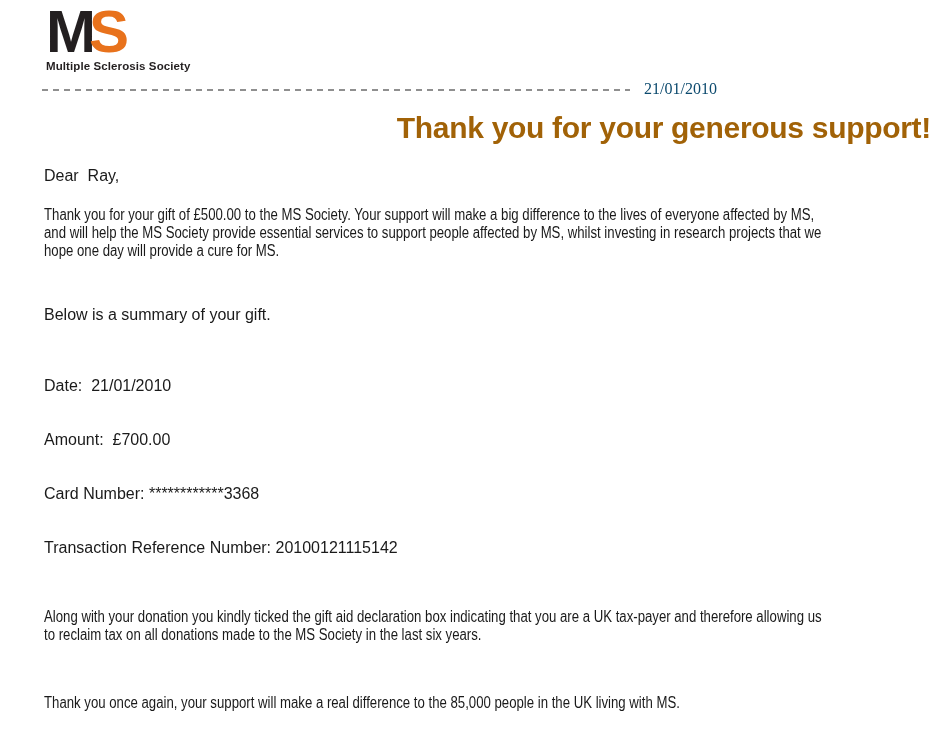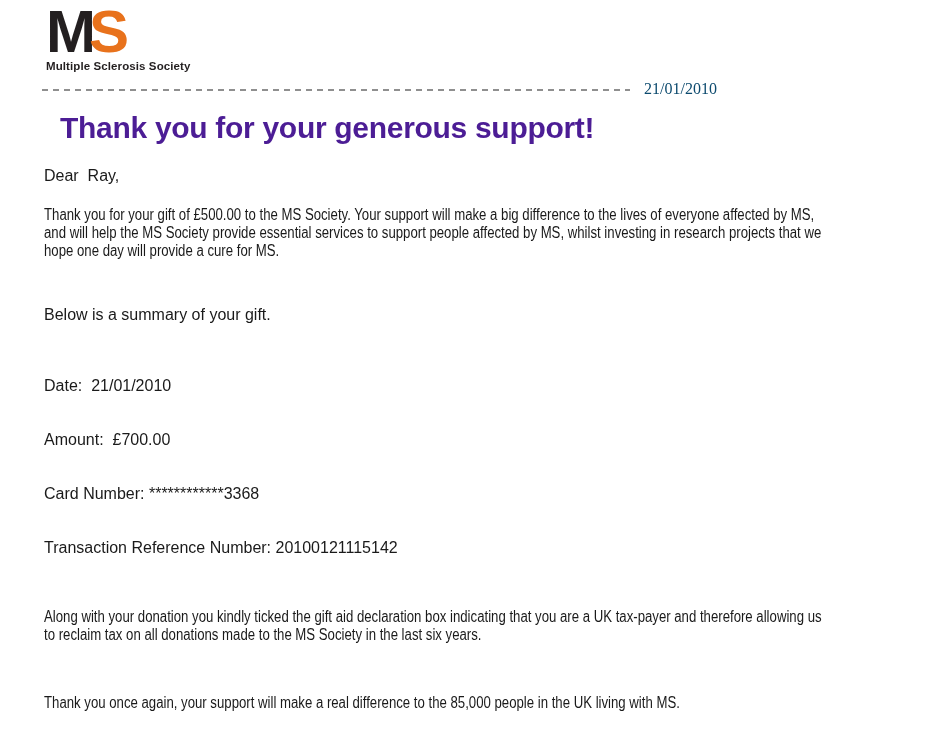--- a/index.html
+++ b/index.html
@@ -40,21 +40,22 @@
     color: #0c4a6e;
     position: relative; top: -1px;
   }
   
   .headline {
     margin: 14px 0 0 28px;
     font-size: 30px;
     line-height: 30px;
     font-weight: bold;
     letter-spacing: -0.3px;
-    color: #4c1d95;
+    color: #a16207;
+    text-align: right;
   }
   
   .txt { font-size: 16px; line-height: 18px; white-space: pre-wrap; }
   .salutation { margin: 24px 16px 0 12px; }
   .narrow {
     white-space: pre-line;
     width: 1100px;
     transform: scaleX(0.824);
     transform-origin: 0 0;
   }

